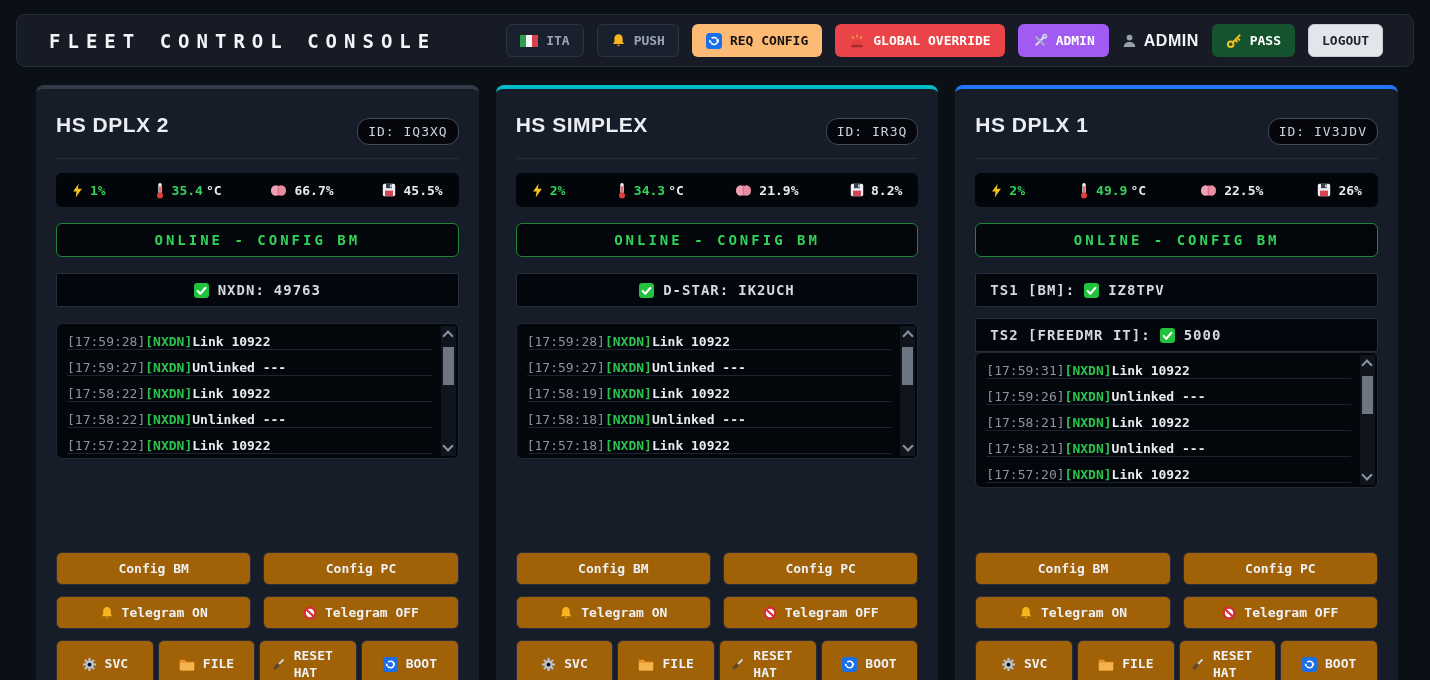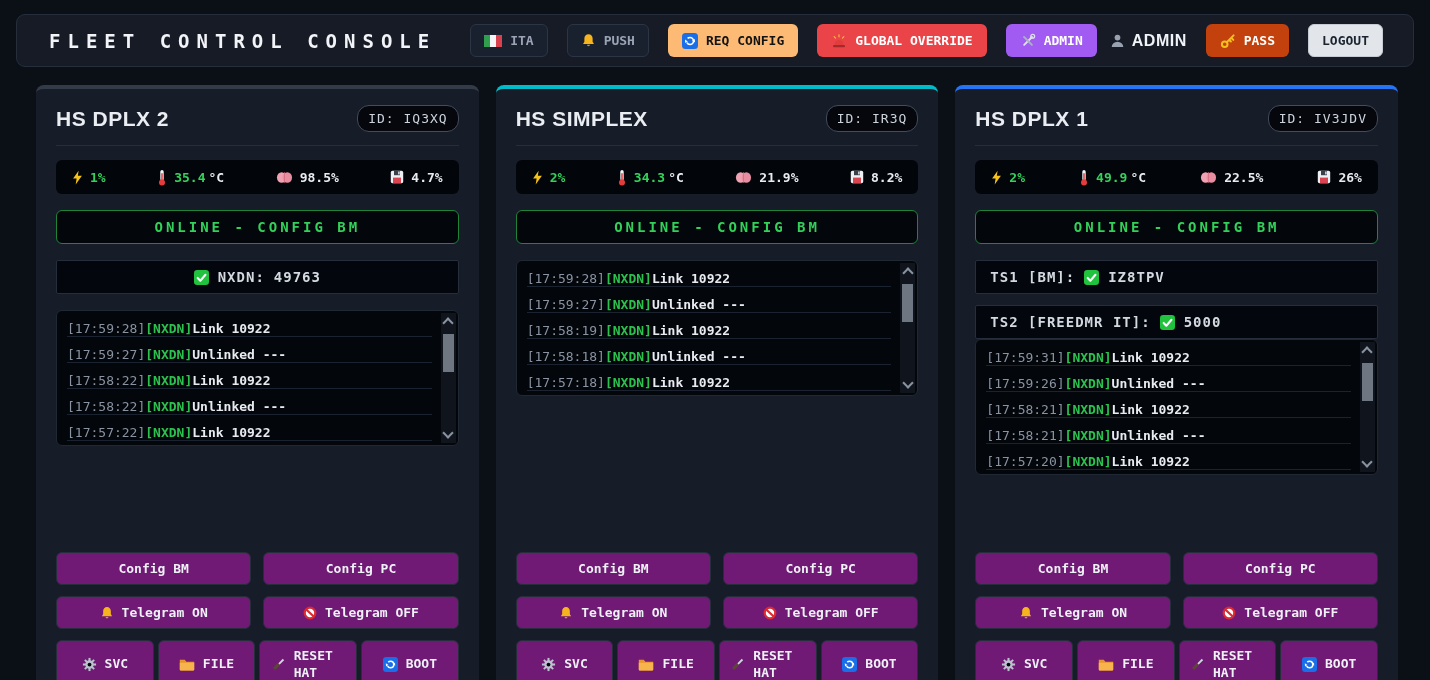--- a/index.html
+++ b/index.html
@@ -18,27 +18,27 @@
     padding:0 30px 0 32px;
   }
   .app-title {
     font-size:19px; font-weight:bold; letter-spacing:7px; color:#f2f4f8;text-align:center;
   }
   .topbar-controls { display:flex; align-items:center; gap:13px; }
   .btn {
     display:inline-flex; align-items:center; gap:8px; justify-content:center;
     height:33px; padding:0 13px; border-radius:6px; font-size:13px;
     font-weight:bold; font-family:"DejaVu Sans Mono", monospace;
-    border:1px solid transparent; cursor:pointer; white-space:nowrap;margin-left:6px;
+    border:1px solid transparent; cursor:pointer; white-space:nowrap;
   }
   .btn-ghost { background:#1a212e; border-color:#2c3546; color:#9aa4b4; }
   .btn-amber { background:#fdba74; color:#131313; }
   .btn-red   { background:#ea4448; color:#ffffff; }
   .btn-purple{ background:#a25bf2; color:#ffffff; }
-  .btn-slate { background:#c2410c; color:#ffffff; }
+  .btn-slate { background:#14532d; color:#ffffff; }
   .btn-light { background:#e2e6ea; color:#1b2430; border-color:#c6ccd4; }
   .user-chip { display:inline-flex; align-items:center; gap:7px;
     font-family:"Liberation Sans", sans-serif; font-weight:bold;
     font-size:16px; color:#f0f3f7; letter-spacing:.5px; }
   .ic { display:inline-block; vertical-align:middle; }
   
   .cards {
     display:grid; grid-template-columns:repeat(3,1fr); gap:17px;
     padding:18px 32px 0 36px;
   }
@@ -48,21 +48,21 @@
     padding:16px 20px 18px 20px;
     display:flex; flex-direction:column;
   }
   .card-head { display:flex; align-items:center; justify-content:space-between; }
   .card-title {
     font-family:"Liberation Sans", sans-serif; font-weight:bold;
     font-size:21px; color:#eaedf2; letter-spacing:.5px;
   }
   .id-badge {
     background:#05070d; border:1px solid #434c5d; border-radius:12px;
-    padding:5px 10px; font-size:13px; color:#cdd3dc; letter-spacing:1px;
+    padding:5px 10px; font-size:13px; color:#cdd3dc; letter-spacing:1px;margin-top:13px;
   }
   .card-divider { border:none; border-top:1px solid #262e3c; margin:13px 0 14px 0; }
   .stats {
     background:#02050a; border-radius:6px; height:34px;
     display:flex; align-items:center; justify-content:space-between;
     padding:0 16px; font-size:13px; font-weight:bold; margin-bottom:16px;
   }
   .stat { display:inline-flex; align-items:center; gap:7px; color:#e8ebf0; }
   .stat .green { color:#35d15c; }
   .status-banner {
@@ -98,21 +98,21 @@
   .sb-chevron { width:8px; height:8px; border-left:2px solid #8a93a0;
     border-top:2px solid #8a93a0; flex:none; }
   .sb-up   { transform:rotate(45deg); margin:6px 0 4px 0; }
   .sb-down { transform:rotate(225deg); margin:auto 0 6px 0; }
   .sb-thumb { width:11px; height:38px; background:#6e7681; flex:none; margin-top:3px; }
   
   .actions { margin-top:auto; display:flex; flex-direction:column; gap:11px; }
   .row2 { display:grid; grid-template-columns:1fr 1fr; gap:12px; }
   .row4 { display:grid; grid-template-columns:repeat(4,1fr); gap:4px; }
   .cbtn {
-    background:#701a75; border:1px solid #262e3c; border-radius:6px;
+    background:#a16207; border:1px solid #262e3c; border-radius:6px;
     color:#eef1f6; font-size:13px; font-weight:bold;
     font-family:"DejaVu Sans Mono", monospace;
     height:33px; display:flex; align-items:center; justify-content:center;
     gap:8px; cursor:pointer; padding:4px 6px;
   }
   .cbtn-tall { height:49px; text-align:left; line-height:1.25; }
   .cbtn-tall .lbl { max-width:52px; white-space:normal; }
 </style>
 </head>
 <body>
@@ -272,27 +272,27 @@
           <svg class="ic" width="10" height="17">
             <use href="#i-thermo"></use>
           </svg>
           <span class="green">35.4</span>
           <span style="margin-left:-4px">°C</span>
         </span>
       <span class="stat">
           <svg class="ic" width="17" height="13">
             <use href="#i-brain"></use>
           </svg>
-          <span>98.5%</span>
+          <span>66.7%</span>
         </span>
       <span class="stat">
           <svg class="ic" width="14" height="14">
             <use href="#i-floppy"></use>
           </svg>
-          <span>4.7%</span>
+          <span>45.5%</span>
         </span>
     </div>
     <div class="status-banner">ONLINE - CONFIG BM</div>
     <div class="mode-row center">
       <svg class="ic" width="15" height="15">
           <use href="#i-check"></use>
         </svg>
       <span>NXDN:</span>
       <span>49763</span>
     </div>
@@ -409,20 +409,27 @@
           <span>21.9%</span>
         </span>
       <span class="stat">
           <svg class="ic" width="14" height="14">
             <use href="#i-floppy"></use>
           </svg>
           <span>8.2%</span>
         </span>
     </div>
     <div class="status-banner">ONLINE - CONFIG BM</div>
+    <div class="mode-row center">
+      <svg class="ic" width="15" height="15">
+          <use href="#i-check"></use>
+        </svg>
+      <span>D-STAR:</span>
+      <span>IK2UCH</span>
+    </div>
     <div class="log">
       <div class="log-inner">
         <div class="log-row">
             <span class="log-time">[17:59:28]</span>
             <span class="log-tag">[NXDN]</span>
             <span class="log-msg">Link 10922</span>
           </div>
         <div class="log-row">
             <span class="log-time">[17:59:27]</span>
             <span class="log-tag">[NXDN]</span>

